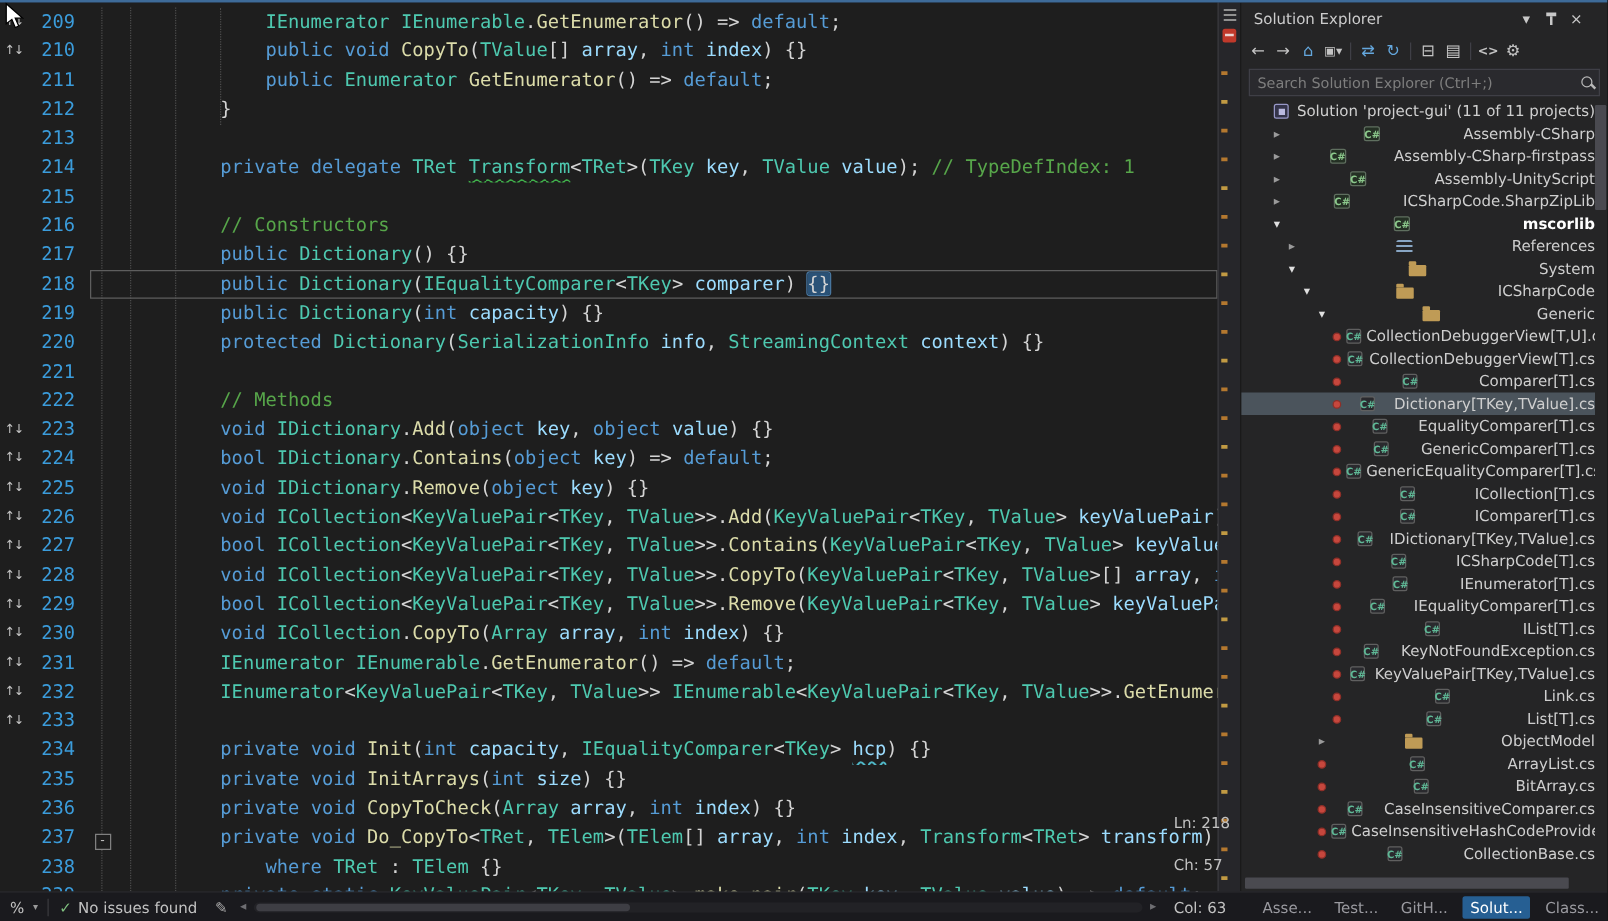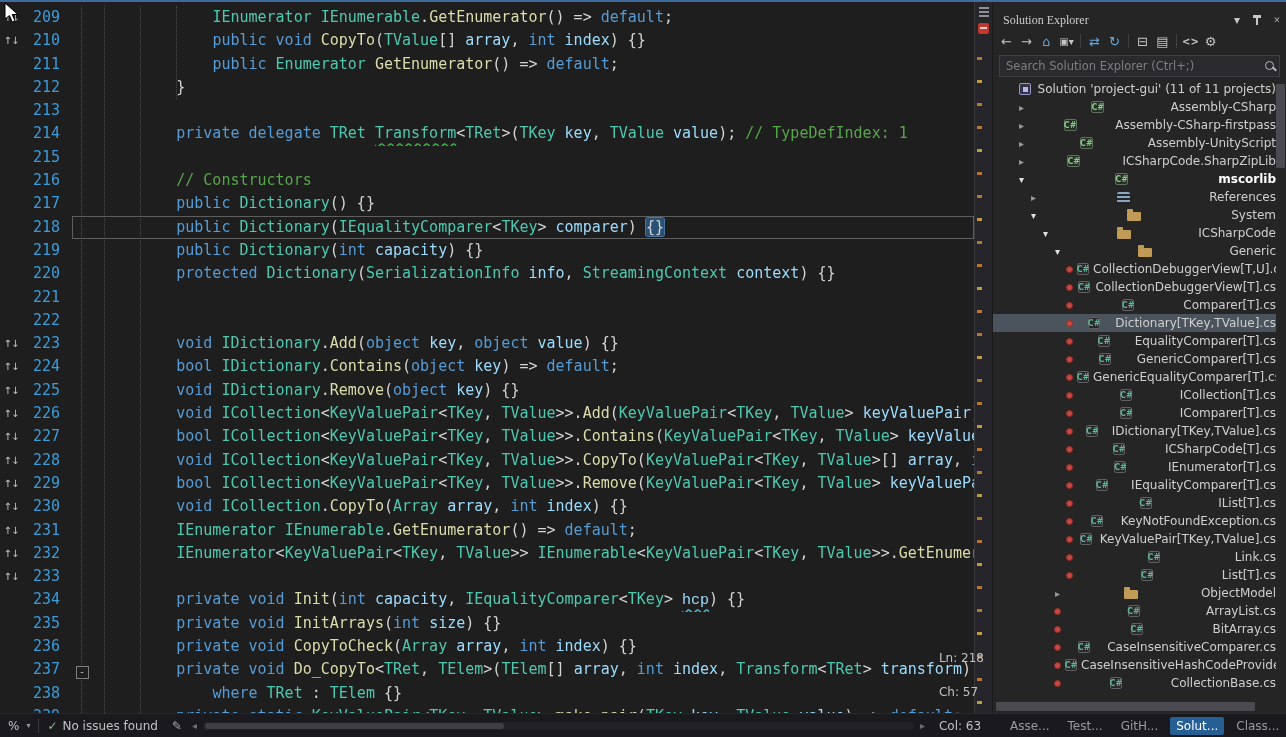--- a/index.html
+++ b/index.html
@@ -19,34 +19,34 @@
   .lnum{width:50px;flex:none;text-align:right;padding-right:12px;box-sizing:border-box;color:#3B9CDB;}
   .line-body{flex:1;display:flex;min-width:0;overflow:hidden;position:relative;}
   .code-row.current .line-body{box-shadow:inset 0 0 0 1px #5E5E5E;}
   .fold-cell{width:20px;flex:none;text-align:center;}
   .foldbox{display:inline-block;width:11px;height:11px;line-height:9px;border:1px solid #808080;
            font-size:10px;color:#C8C8C8;background:#1E1E1E;vertical-align:middle;margin-top:6px;}
   .code-text{white-space:pre;padding-left:12px;}
   .tk.k{color:#569CD6}.tk.t{color:#4EC9B0}.tk.m{color:#DCDCAA}.tk.p{color:#9CDCFE}
   .tk.w{color:#D4D4D4}.tk.c{color:#57A64A}
   .tk.sq{text-decoration:underline;text-decoration-style:wavy;text-decoration-color:#3FAE4A;text-underline-offset:4px;}
-  .tk.squ{text-decoration:underline;text-decoration-style:wavy;text-decoration-color:#4FB6C6;text-underline-offset:4px;font-family:Liberation Mono, monospace;}
+  .tk.squ{text-decoration:underline;text-decoration-style:wavy;text-decoration-color:#4FB6C6;text-underline-offset:4px;}
   .tk.hl{background:#2A5277;box-shadow:0 0 0 1px #47759E;border-radius:2px;}
 
   
   .vscroll{position:absolute;top:2px;left:974px;width:18px;height:711px;background:#26262A;border-left:1px solid #3A3A3E;box-sizing:border-box;}
   .grip{position:absolute;top:5px;left:4px;width:10px;height:10px;
         background:repeating-linear-gradient(180deg,#909090 0 2px,transparent 2px 4px);}
   .health-red{position:absolute;top:21px;left:3px;width:11px;height:11px;background:#C0392B;border-radius:2px;}
   .health-red::after{content:'';position:absolute;left:2px;top:4px;width:7px;height:2px;background:#EBD3D0;}
   .smark{position:absolute;left:2px;width:5px;height:3px;}
 
   
   .sepanel{position:absolute;top:2px;left:992px;width:294px;height:711px;background:#252526;box-sizing:border-box;border-left:1px solid #1A1A1A;}
-  .se-title{height:26px;display:flex;align-items:flex-end;padding:0 0 0 10px;font-size:12px;color:#CCC;font-family:Liberation Serif, serif;}
+  .se-title{height:26px;display:flex;align-items:center;padding:0 16px 0 10px;font-size:12px;color:#CCC;}
   .se-title-label{flex:1;}
   .ticbtn{width:18px;height:16px;display:inline-flex;align-items:center;justify-content:center;color:#C8C8C8;
           font-size:12px;margin-left:2px;position:relative;}
   .ticbtn.pin::before{content:'';position:absolute;top:3px;left:5px;width:8px;height:3px;background:#C8C8C8;}
   .ticbtn.pin::after{content:'';position:absolute;top:6px;left:8px;width:2px;height:7px;background:#C8C8C8;}
   .se-toolbar{height:26px;display:flex;align-items:center;padding:0 4px;gap:1px;}
   .tbtn{min-width:19px;height:18px;display:inline-flex;align-items:center;justify-content:center;
         color:#C4C4C4;font-size:13px;border-radius:2px;}
   .tbtn.blue{color:#64A7DD;}
   .tbtn.small{font-size:10px;font-weight:bold;}
@@ -211,20 +211,21 @@
         <div class="line-body">
           <span class="fold-cell"></span>
           <span class="code-text"></span>
         </div>
       </div>
       <div class="code-row">
         <span class="glyph-cell"></span>
         <span class="lnum">222</span>
         <div class="line-body">
           <span class="fold-cell"></span>
+          <span class="code-text"><span class="tk w">        </span><span class="tk c">// Methods</span></span>
         </div>
       </div>
       <div class="code-row">
         <span class="glyph-cell">↑↓</span>
         <span class="lnum">223</span>
         <div class="line-body">
           <span class="fold-cell"></span>
           <span class="code-text"><span class="tk w">        </span><span class="tk k">void</span><span class="tk w"> </span><span class="tk t">IDictionary</span><span class="tk w">.</span><span class="tk m">Add</span><span class="tk w">(</span><span class="tk k">object</span><span class="tk w"> </span><span class="tk p">key</span><span class="tk w">, </span><span class="tk k">object</span><span class="tk w"> </span><span class="tk p">value</span><span class="tk w">) {}</span></span>
         </div>
       </div>

